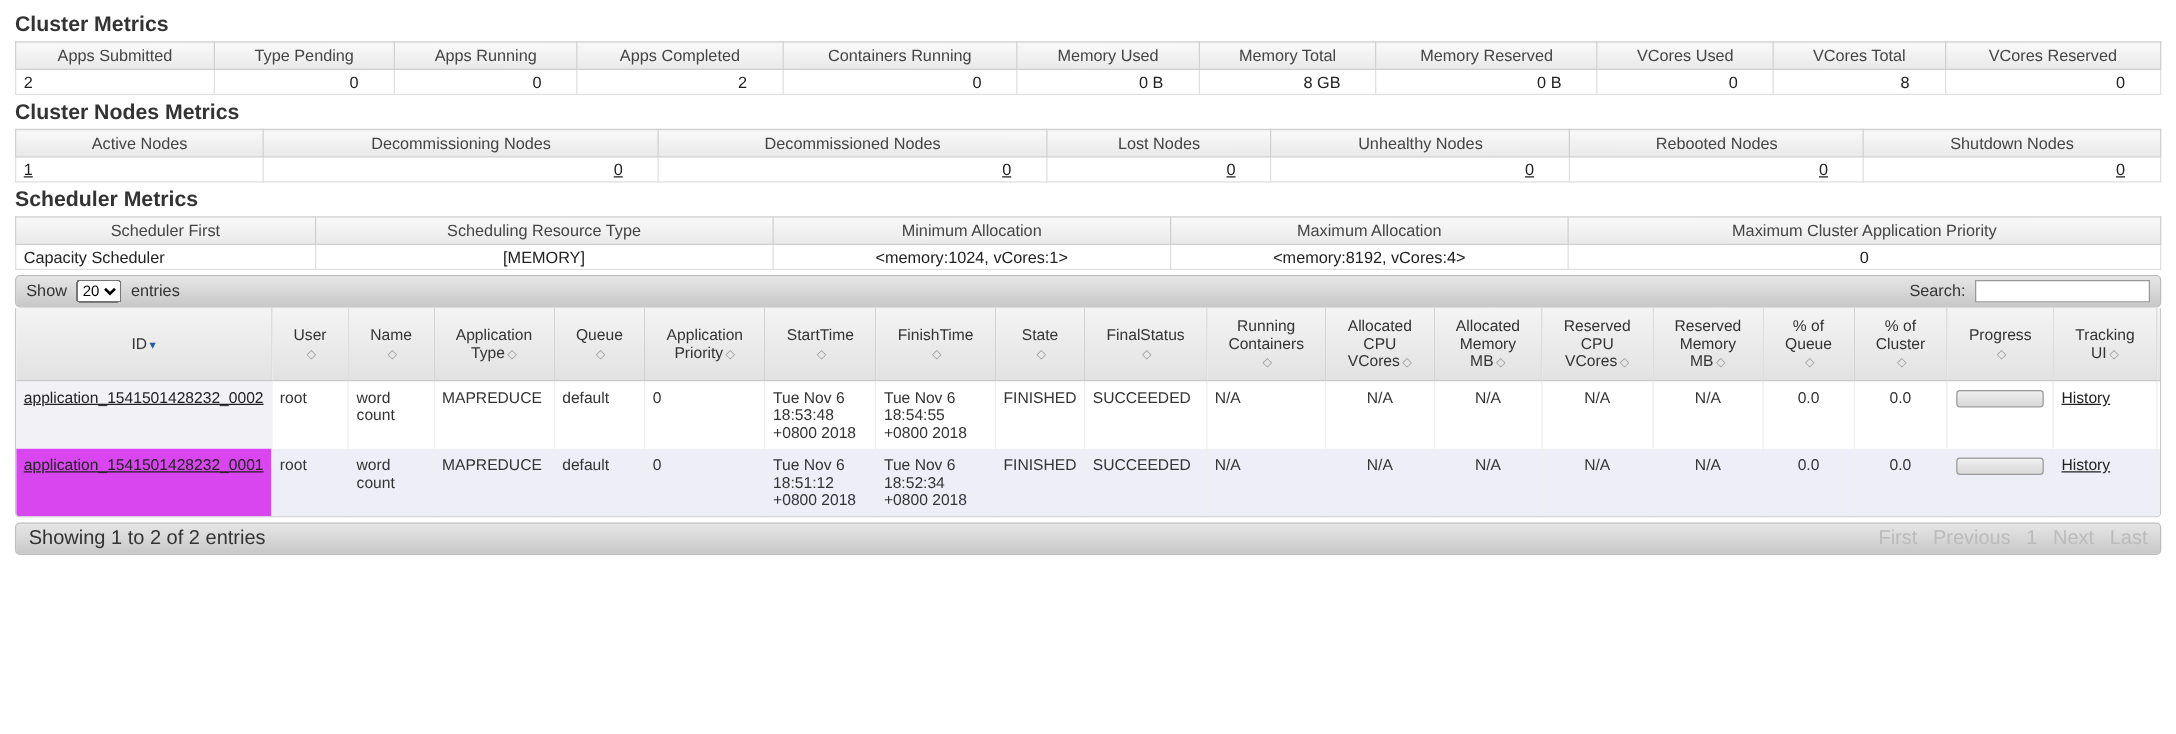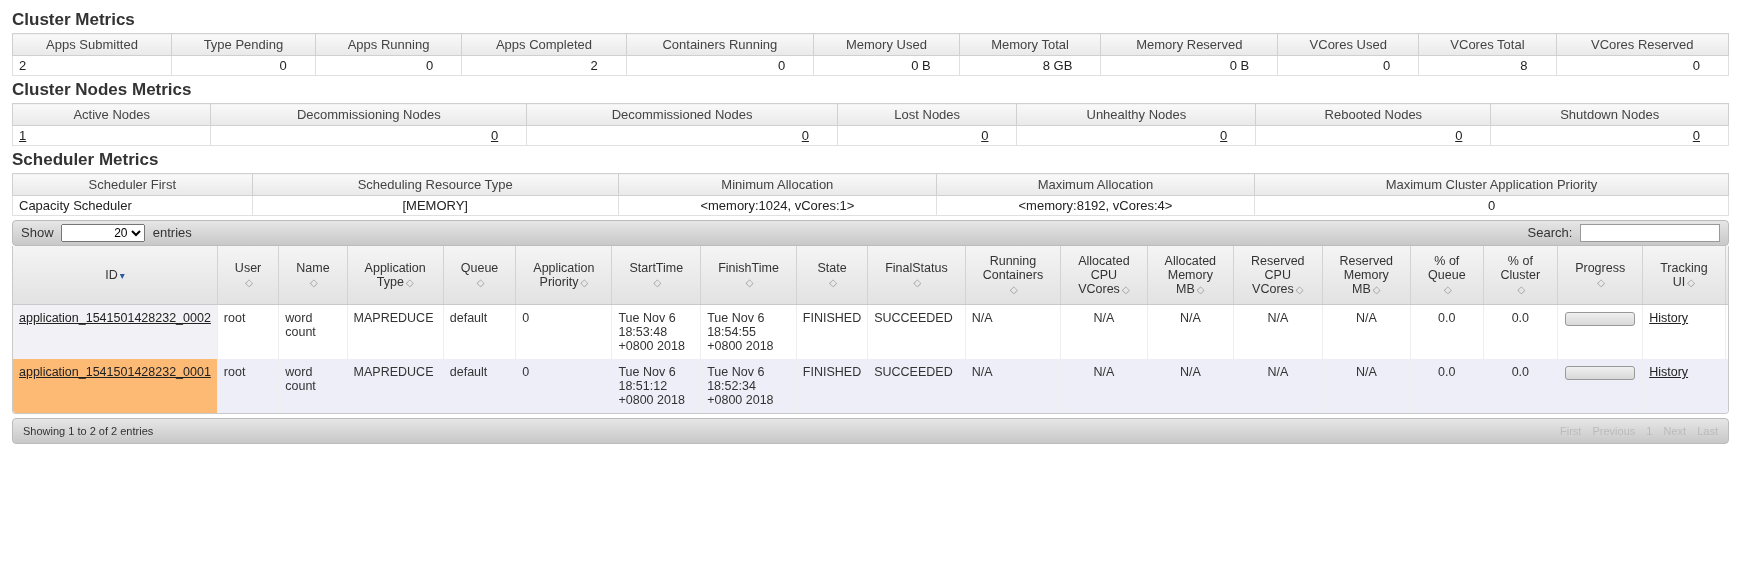--- a/index.html
+++ b/index.html
@@ -47,21 +47,21 @@
     align-items: center;
     background: linear-gradient(#e6e6e6,#c8c8c8);
     border: 1px solid #bcbcbc;
     border-radius: 4px;
     padding: 2px 8px;
     height: 26px;
     margin-top: 4px;
   }
   .dt-bar label { font-size: 13px; color:#333; }
   .dt-bar select {
-    font-size:12px; margin:0 4px;padding-left:48px;
+    font-size:12px; margin:0 4px;
   }
   .dt-bar input[type="text"]{
     font-size:12px; width:140px; height:18px; margin-left:4px;
     border:1px solid #999;
   }
 
   
   .apps-wrap {
     border:1px solid #c9c9c9;
     border-top:none;
@@ -89,21 +89,21 @@
   table.apps tbody td {
     border-right:1px solid #eee;
     font-size:12.5px;
     padding:6px 6px;
     vertical-align: top;
     color:#333;
   }
   table.apps tbody tr.row-odd { background:#fff; }
   table.apps tbody tr.row-even{ background:#edeef8; }
   table.apps tbody tr td:first-child { background: rgba(200,200,220,0.25); }
-  table.apps tbody tr.row-even td:first-child { background:#fdba74; }
+  table.apps tbody tr.row-even td:first-child { background:#d946ef; }
   table.apps tbody td a { color:#222; text-decoration: underline; }
   .progress-cell {
     width:74px; text-align:center;
   }
   .progress-bar-outer{
     display:inline-block;
     width:70px; height:14px;
     border:1px solid #999;
     border-radius:3px;
     background:linear-gradient(#f0f0f0,#d8d8d8);
@@ -111,21 +111,21 @@
   }
 
   .dt-footer{
     display:flex; justify-content:space-between; align-items:center;
     background:linear-gradient(#e6e6e6,#c8c8c8);
     border:1px solid #bcbcbc;
     border-radius:4px;
     padding:3px 10px;
     height:26px;
     margin-top:4px;
-    font-size:11px;
+    font-size:16px;
     color:#333;
   }
   .pager span{ color:#bbb; margin-left:8px; }
 
   .center { text-align:center;}
   .left {text-align:left;}
 </style>
 </head>
 <body>
 

